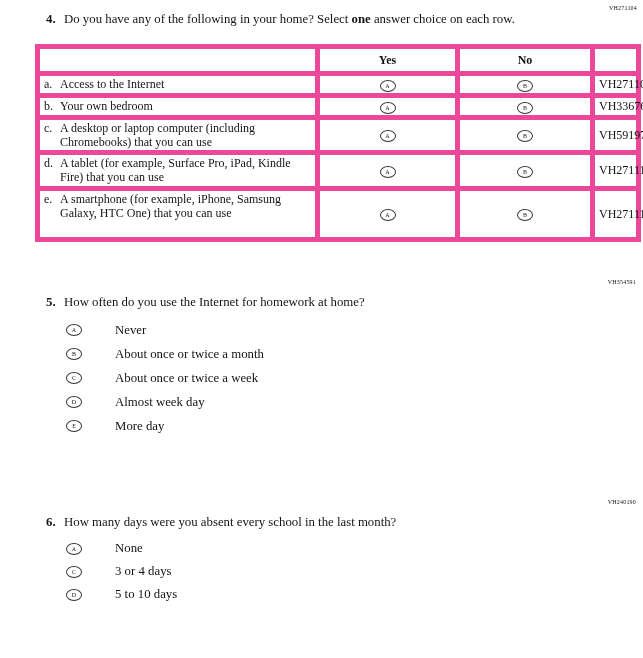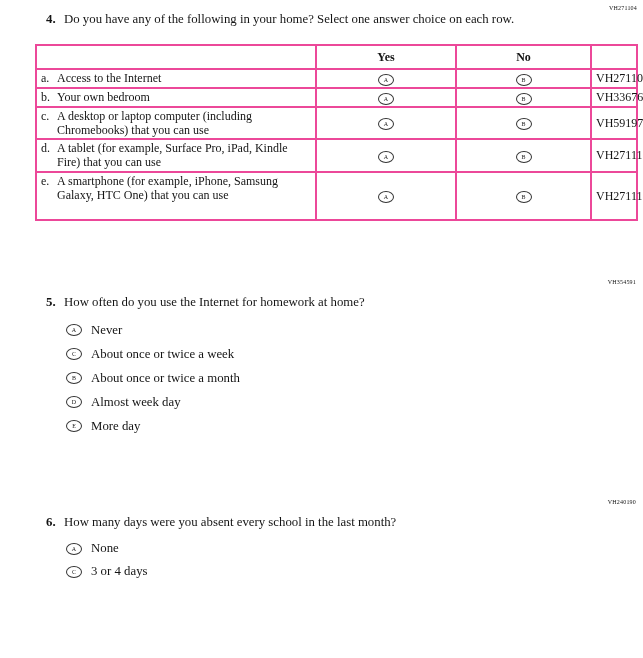--- a/index.html
+++ b/index.html
@@ -18,28 +18,28 @@
   .sec-code {
     position: absolute; right: 7px;
     font-size: 6px; letter-spacing: .2px;
   }
   .question {
     position: absolute; left: 46px;
     display: flex; font-size: 12.8px; line-height: 1.25;
     width: 575px;
   }
   .qnum { font-weight: bold; flex: 0 0 18px; }
-  .qtext b { font-weight: normal; }
+  .qtext b { font-weight: bold; }
 
   table.grid {
     position: absolute; left: 35px; top: 44px;
     border-collapse: collapse; table-layout: fixed; width: 601px;
   }
   table.grid td, table.grid th {
-    border: 2px solid #ec4899;
+    border: 5px solid #ec4899;
     padding: 1px 4px;
     font-size: 12px; line-height: 1.18;
   }
   th.col-head { font-size: 12.5px; font-weight: bold; text-align: center; height: 20px; }
   td.stub-head { border-top: none; border-left: none; }
   td.code-head { height: 20px; }
   td.stub { vertical-align: top; padding: 2px 4px 2px 3px; }
   .stubflex { display: flex; }
   .rl { flex: 0 0 16px; }
   .rt { flex: 1; }
@@ -56,21 +56,21 @@
     font-size: 6px; line-height: 10px; text-align: center;
     vertical-align: middle;
     background: #fff; color: #222;
     box-sizing: content-box;
   }
   .optlist { position: absolute; left: 66px; }
   .opt { display: flex; align-items: center; }
   .optlist.q5 .opt { height: 24px; }
   .optlist.q6 .opt { height: 23px; }
   .opt .oval { margin-right: 9px; flex: 0 0 14px; }
-  .opt-label { font-size: 12.8px; }
+  .opt-label { font-size: 12.8px; margin-left: 24px; }
 </style>
 </head>
 <body>
 
 <div class="page-code">VH271104</div>
 
 <div class="question" style="top:12px;">
   <span class="qnum">4.</span>
   <span class="qtext"><span>Do you have any of the following in your home? Select </span><b>one</b><span> answer choice on each row.</span></span>
 </div>
@@ -156,26 +156,26 @@
 <div class="question" style="top:295px;">
   <span class="qnum">5.</span>
   <span class="qtext">How often do you use the Internet for homework at home?</span>
 </div>
 <div class="optlist q5" style="top:318px;">
   <div class="opt">
     <span class="oval">A</span>
     <span class="opt-label">Never</span>
   </div>
   <div class="opt">
+    <span class="oval">B</span>
+    <span class="opt-label">About once or twice a month</span>
+  </div>
+  <div class="opt">
     <span class="oval">C</span>
     <span class="opt-label">About once or twice a week</span>
-  </div>
-  <div class="opt">
-    <span class="oval">B</span>
-    <span class="opt-label">About once or twice a month</span>
   </div>
   <div class="opt">
     <span class="oval">D</span>
     <span class="opt-label">Almost week day</span>
   </div>
   <div class="opt">
     <span class="oval">E</span>
     <span class="opt-label">More day</span>
   </div>
 </div>
@@ -187,13 +187,17 @@
 </div>
 <div class="optlist q6" style="top:537px;">
   <div class="opt">
     <span class="oval">A</span>
     <span class="opt-label">None</span>
   </div>
   <div class="opt">
     <span class="oval">C</span>
     <span class="opt-label">3 or 4 days</span>
   </div>
+  <div class="opt">
+    <span class="oval">D</span>
+    <span class="opt-label">5 to 10 days</span>
+  </div>
 </div>
 
 </body></html>

